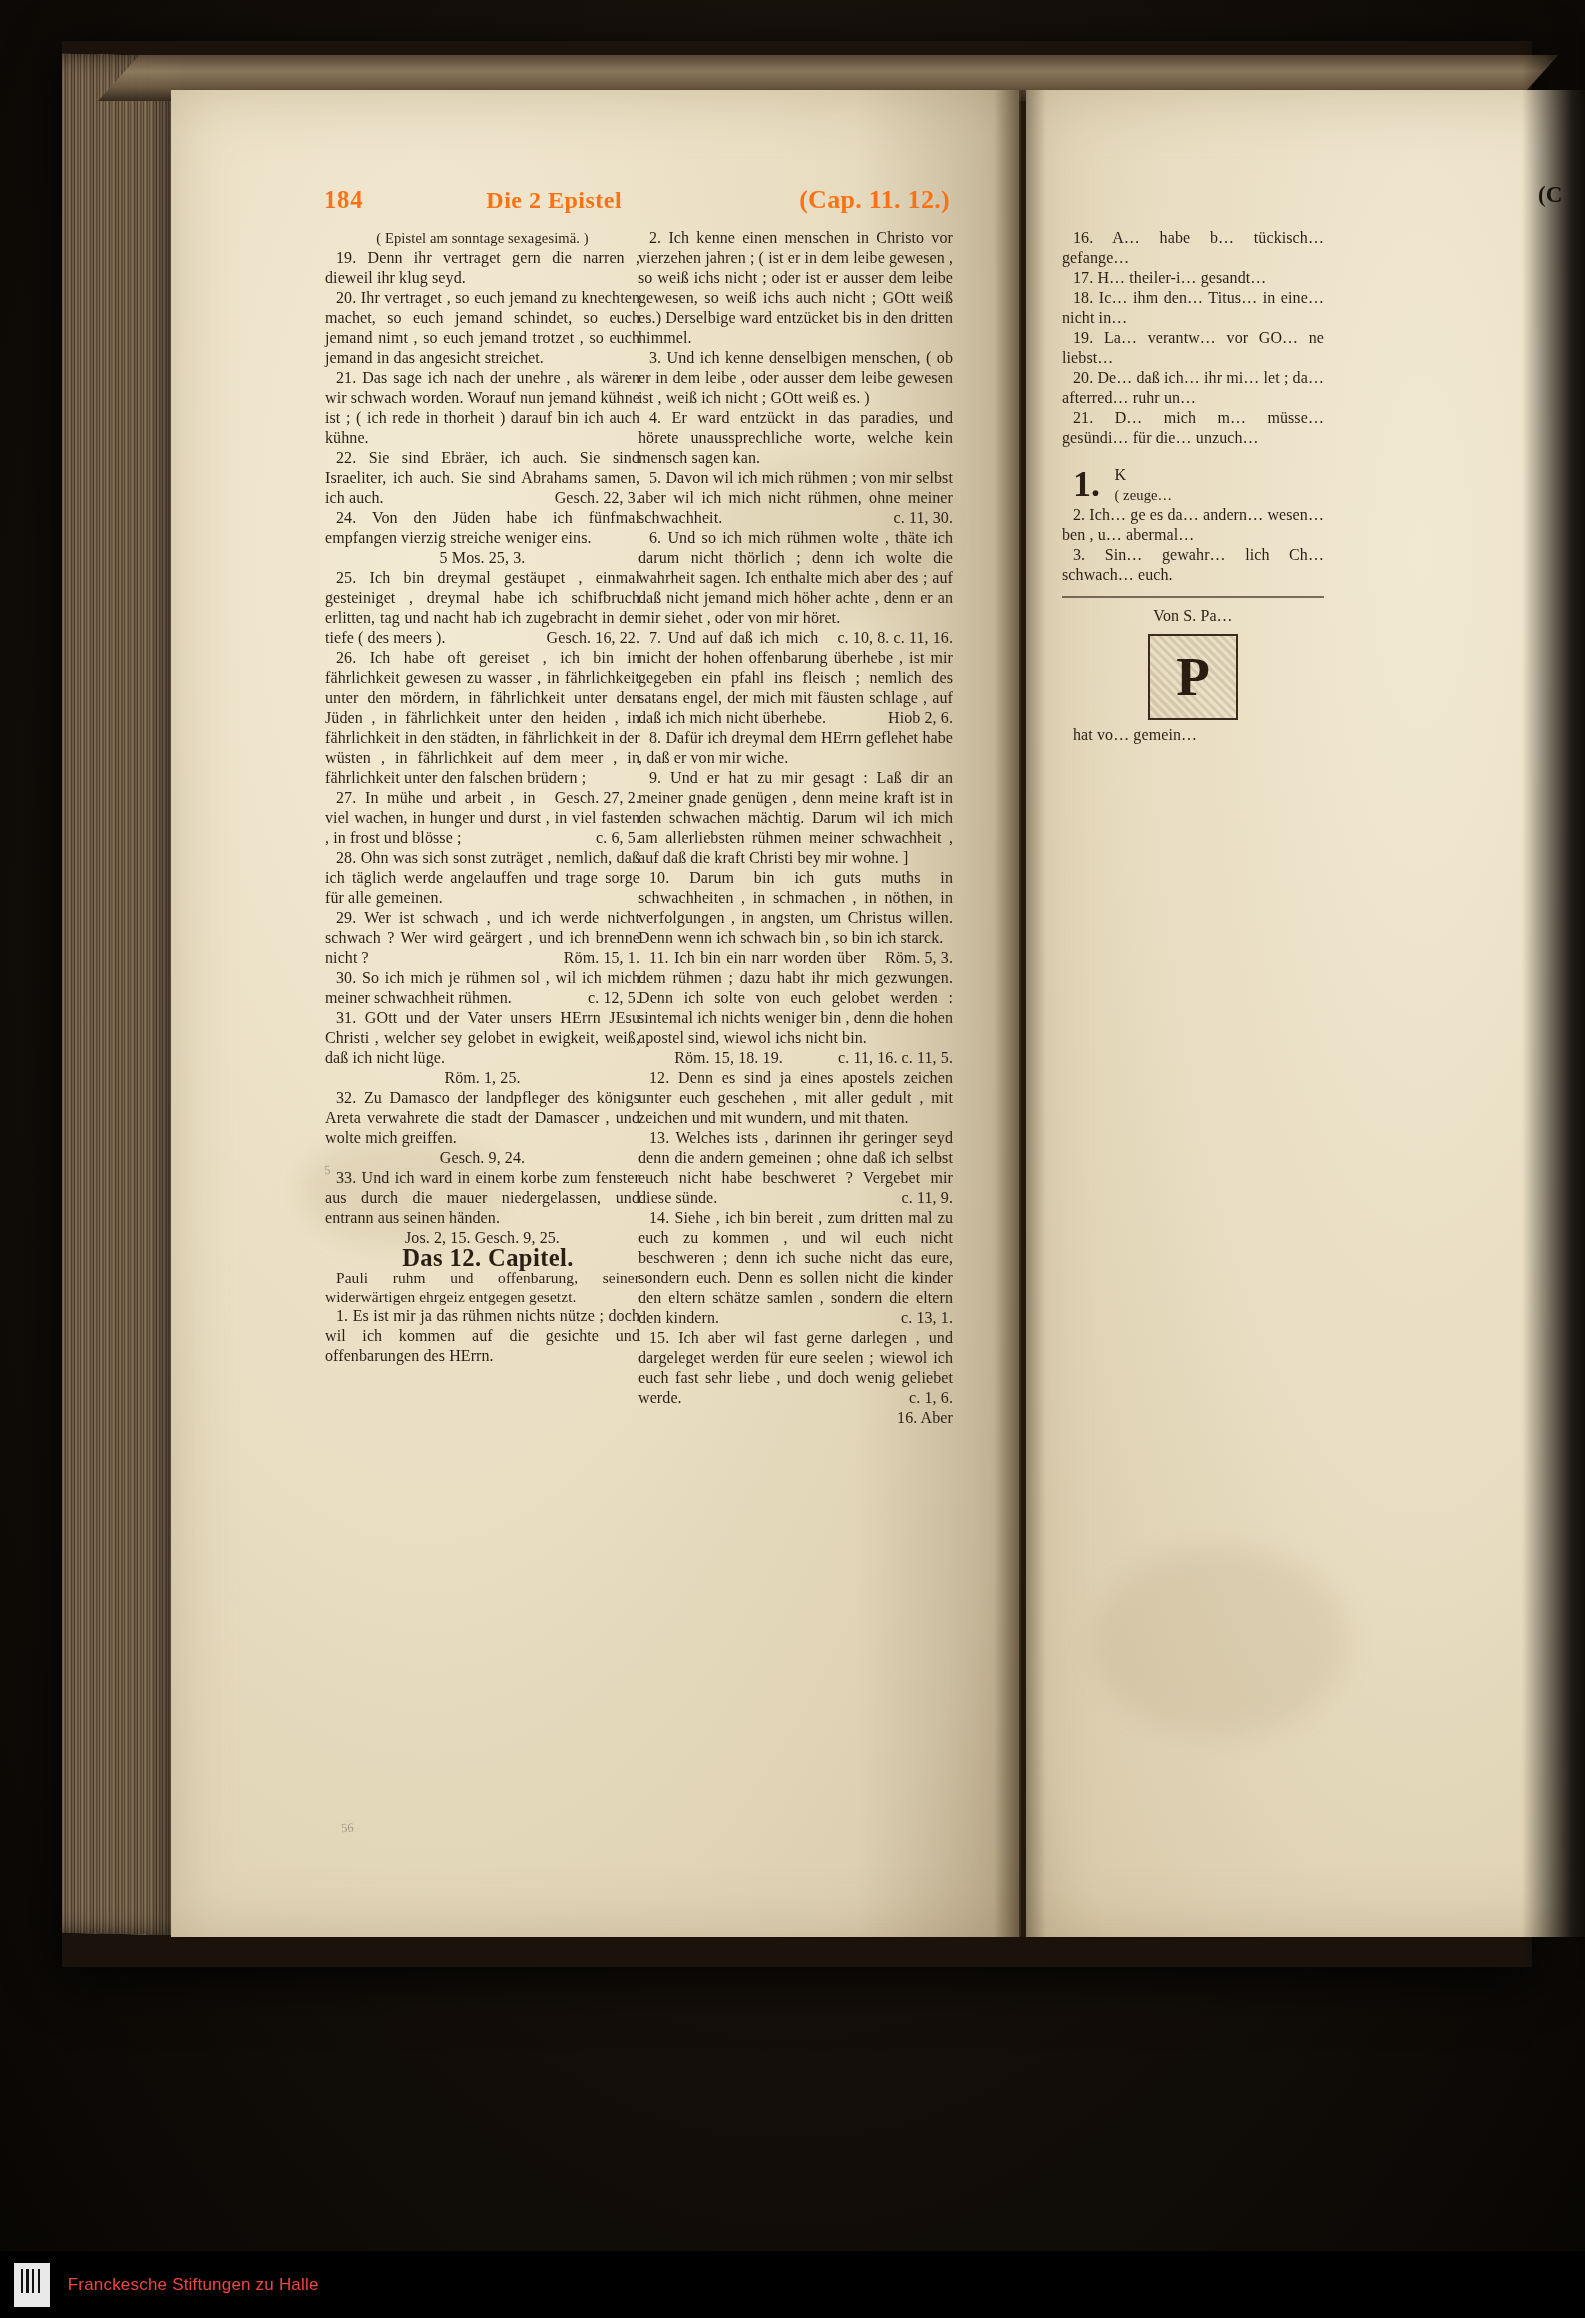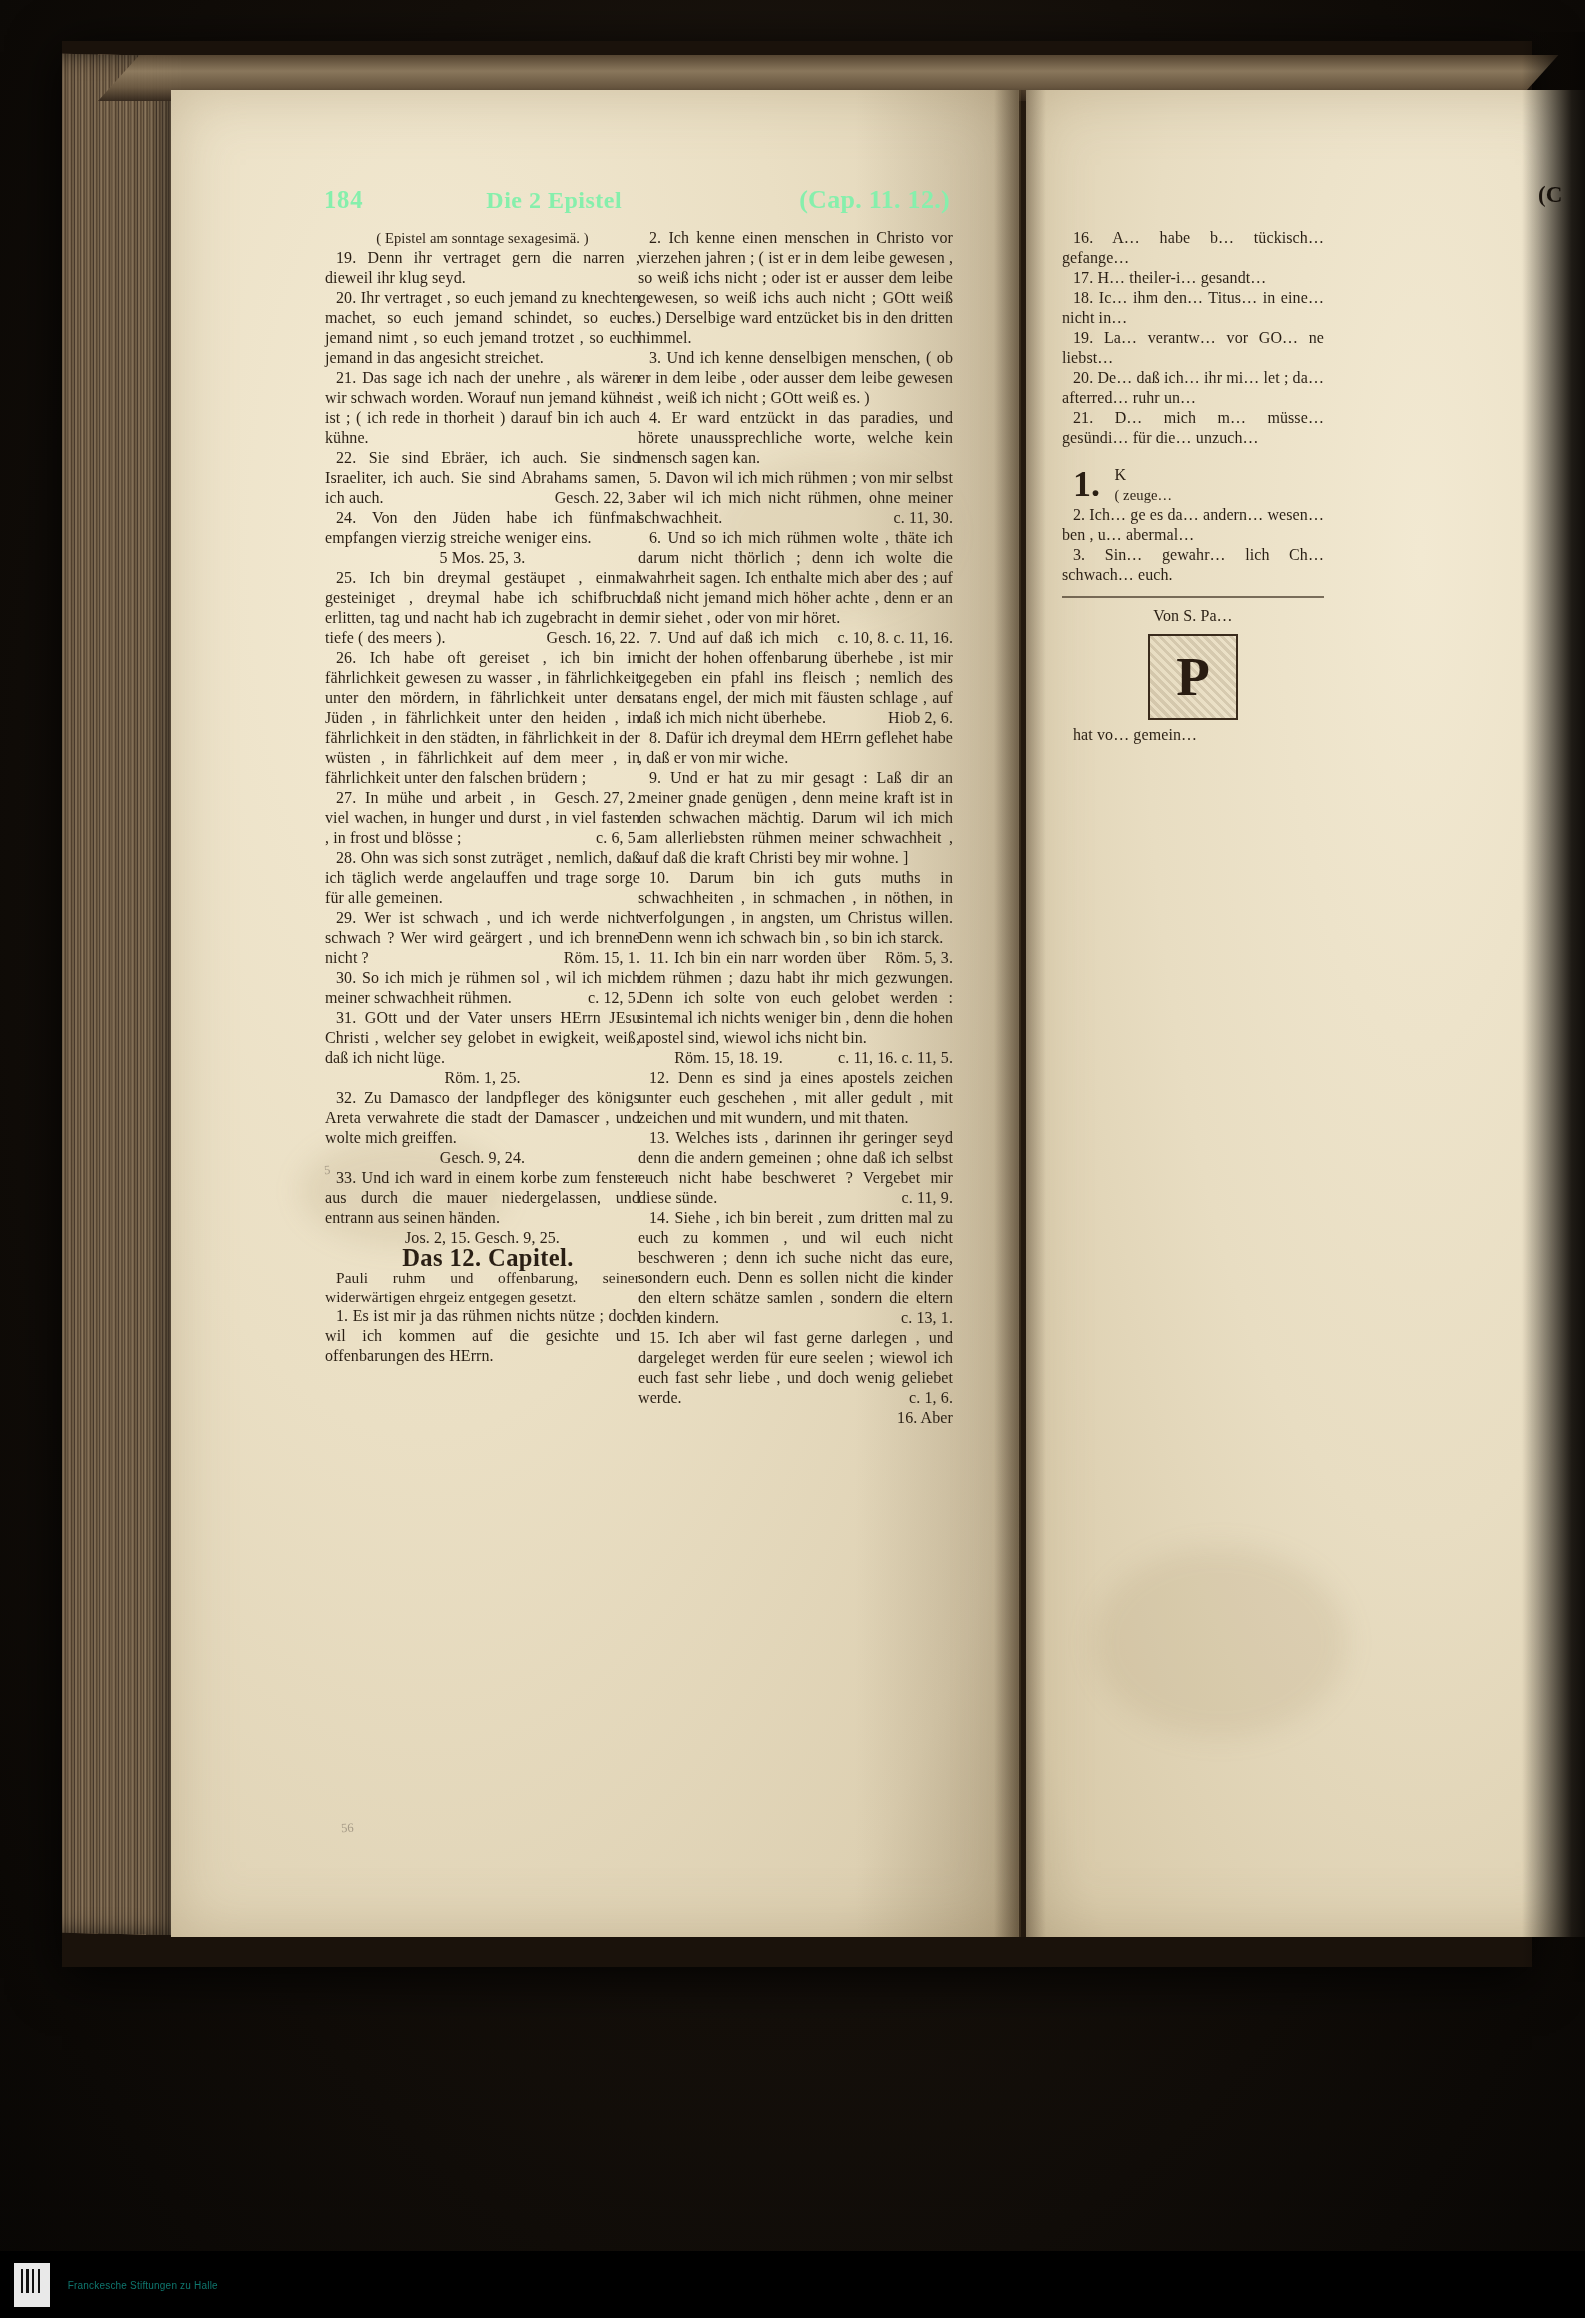--- a/index.html
+++ b/index.html
@@ -115,21 +115,21 @@
   }
 
   #hdr {
     position: absolute;
     left: 262px;
     top: 144px;
     width: 626px;
     display: flex;
     align-items: baseline;
     justify-content: space-between;
-    color: #86efac;
+    color: #f97316;
   }
   #hdr .folio {
     font-size: 24.6px;
     letter-spacing: 0.8px;
     font-weight: 600;
   }
   #hdr .runtitle {
     font-size: 24px;
     font-weight: 700;
     letter-spacing: 0.5px;
@@ -231,23 +231,23 @@
     position: relative;
   }
   #footer .logo::before {
     content: "";
     position: absolute;
     left: 7.1px; top: 5.5px; width: 22px; height: 24px;
     background:
       linear-gradient(90deg, #111 0 2.4px, transparent 2.4px 5.5px, #111 5.5px 8px, transparent 8px 11px, #111 11px 13.5px, transparent 13.5px 16.6px, #111 16.6px 19px, transparent 19px 22px);
   }
   #footer .caption {
-    color: #0f766e;
+    color: #ef4444;
     font-family: "Liberation Sans", sans-serif;
-    font-size: 10px;
+    font-size: 17px;
     letter-spacing: 0.2px;
   }
 
   
   .pencil {
     position: absolute;
     color: rgba(90,80,70,.45);
     font-size: 12.7px;
     font-family: "Liberation Serif", serif;
     transform: rotate(-3deg);

